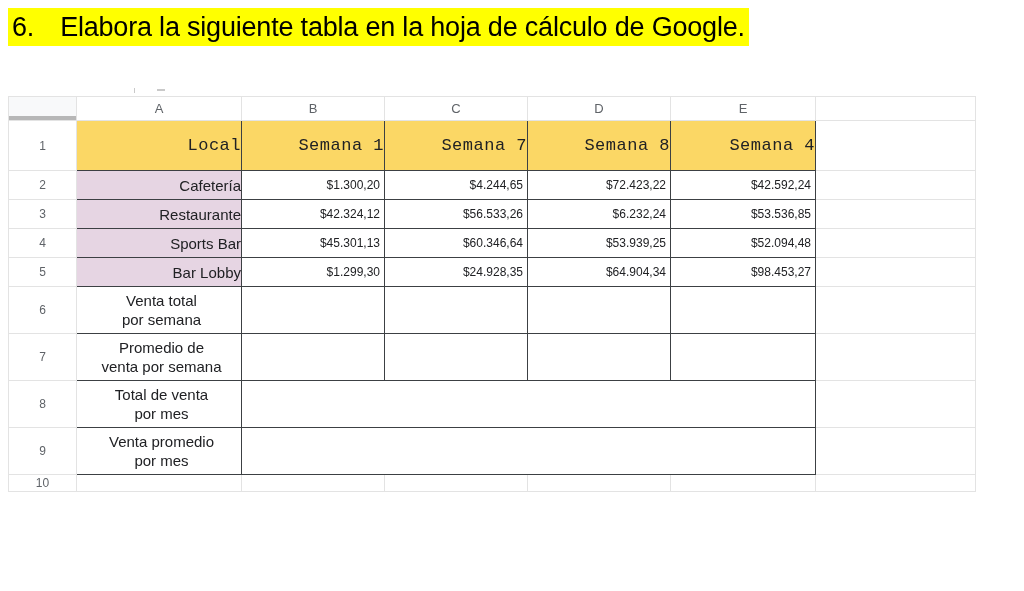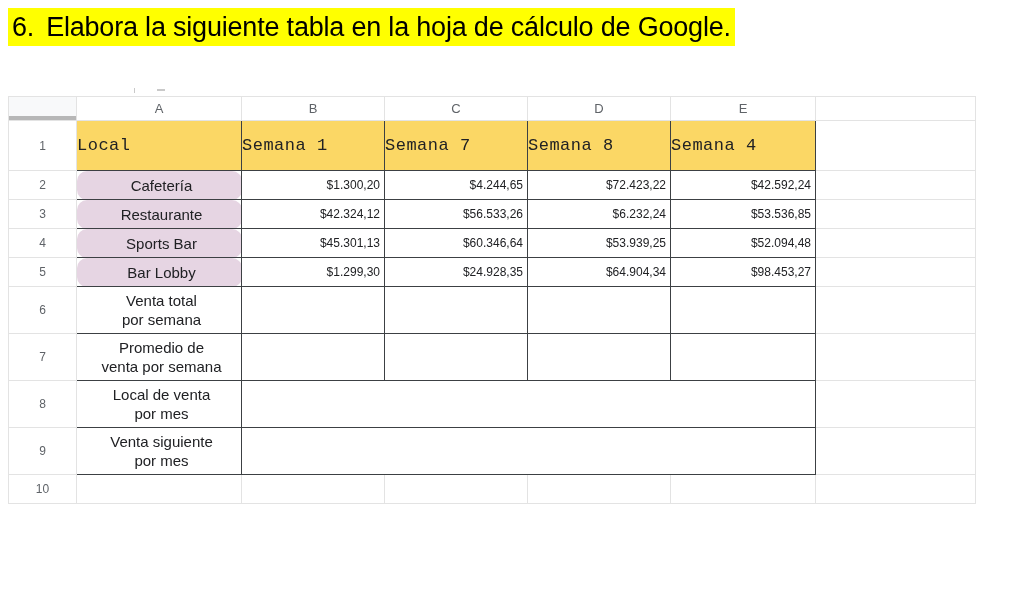--- a/index.html
+++ b/index.html
@@ -32,21 +32,21 @@
   #instruction .num {
     font-size: 27px;
     color: #000000;
     font-family: "Liberation Sans", sans-serif;
     letter-spacing: -0.2px;
   }
   #instruction .txt {
     font-size: 27px;
     color: #000000;
     font-family: "Liberation Sans", sans-serif;
-    margin-left: 12px;
+    margin-left: 26px;
     letter-spacing: -0.2px;
   }
 
   
   .artifact {
     position: absolute;
     background: #c9c9c9;
   }
 
   
@@ -116,35 +116,34 @@
     font-size: 15px;
     color: #202124;
     vertical-align: middle;
     background: #ffffff;
   }
   
   .bx { border: 1px solid #3c4043 !important; }
 
   .hdr {
     background: #fbd765 !important;
-    text-align: left;
+    text-align: right;
     vertical-align: middle;
     font-family: "Liberation Mono", monospace;
     font-size: 17px;
     color: #202124;
     letter-spacing: 0.5px;
   }
   .namecell {
     background: #e6d5e3 !important;
-    text-align: center;
+    text-align: right;
     padding-left: 5px !important;
     font-size: 15px;
     color: #202124;
     vertical-align: middle;
-    border-radius: 10px;
   }
   .labelcell {
     background: #ffffff !important;
     text-align: center;
     padding-left: 5px !important;
     font-size: 15px;
     color: #202124;
     vertical-align: middle;
     line-height: 19px;
   }
@@ -270,38 +269,38 @@
       <td class="cell blank bx"></td>
       <td class="cell blank bx"></td>
       <td class="cell blank bx"></td>
       <td class="cell blank bx"></td>
       <td class="plainempty"></td>
     </tr>
 
     <tr style="height:47px">
       <td class="rowhead">8</td>
       <td class="cell labelcell bx">
-        <div>Local de venta</div>
+        <div>Total de venta</div>
         <div>por mes</div>
       </td>
       <td class="cell blank bx" colspan="4"></td>
       <td class="plainempty"></td>
     </tr>
 
     <tr style="height:47px">
       <td class="rowhead">9</td>
       <td class="cell labelcell bx">
-        <div>Venta siguiente</div>
+        <div>Venta promedio</div>
         <div>por mes</div>
       </td>
       <td class="cell blank bx" colspan="4"></td>
       <td class="plainempty"></td>
     </tr>
 
-    <tr style="height:29px">
+    <tr style="height:17px">
       <td class="rowhead">10</td>
       <td class="plainempty"></td>
       <td class="plainempty"></td>
       <td class="plainempty"></td>
       <td class="plainempty"></td>
       <td class="plainempty"></td>
       <td class="plainempty"></td>
     </tr>
   </tbody>
     </table>

